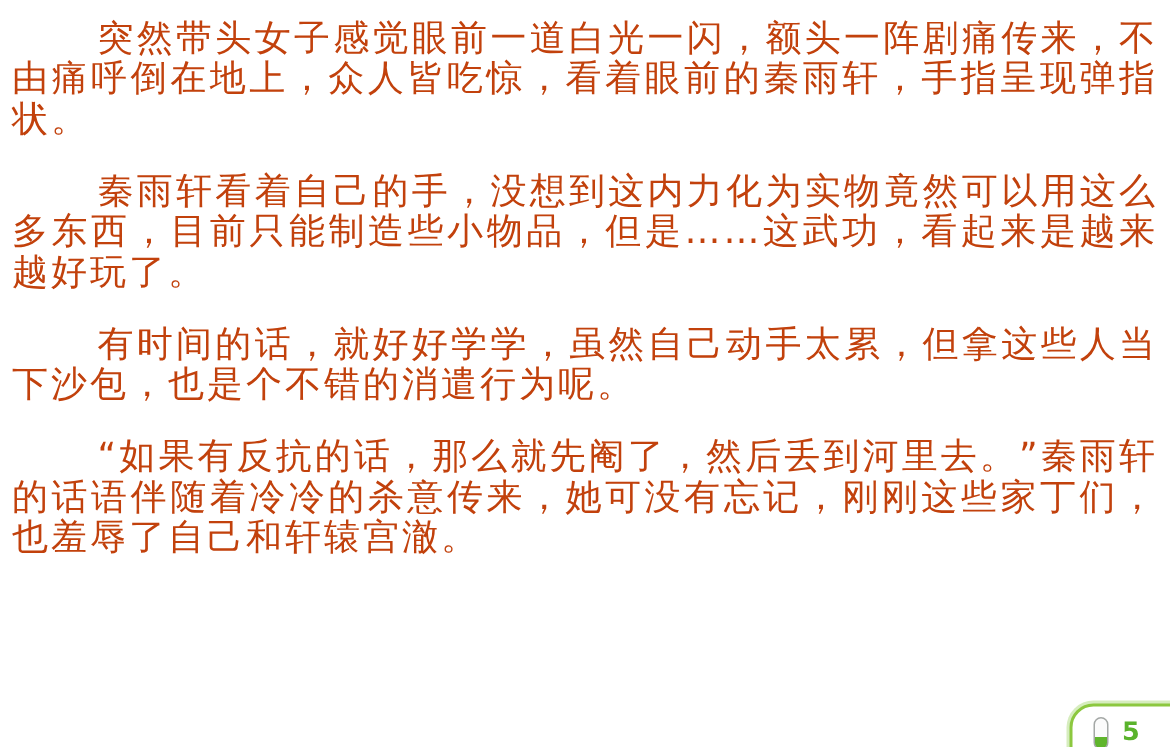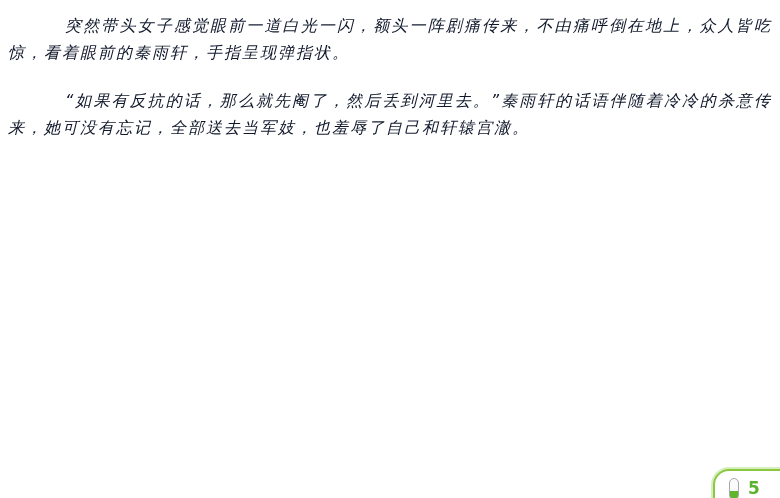--- a/index.html
+++ b/index.html
@@ -10,26 +10,25 @@
   .page {
     position: relative;
     width: 780px;
     height: 498px;
     background: #ffffff;
     overflow: hidden;
     font-family: "DejaVu Sans", sans-serif;
   }
   .text-area {
     padding: 12px 8px 0 8px;
-    color: #0f172a;
-    font-size: 16px;
+    color: #c2410c;
+    font-size: 24px;
     line-height: 27px;
     letter-spacing: 2px;
     text-align: justify;
-    font-style: italic;
   }
   .text-area p {
     margin: 0 0 21px 0;
     text-indent: 57px;
   }
   
   .float-widget {
     position: absolute;
     left: 713px;
     top: 469px;
@@ -62,20 +61,22 @@
     font-weight: bold;
     line-height: 24px;
   }
 </style>
 </head>
 <body>
 
 <div class="page">
   <div class="text-area">
     <p>突然带头女子感觉眼前一道白光一闪，额头一阵剧痛传来，不由痛呼倒在地上，众人皆吃惊，看着眼前的秦雨轩，手指呈现弹指状。</p>
-    <p>“如果有反抗的话，那么就先阉了，然后丢到河里去。”秦雨轩的话语伴随着冷冷的杀意传来，她可没有忘记，全部送去当军妓，也羞辱了自己和轩辕宫澈。</p>
+    <p>秦雨轩看着自己的手，没想到这内力化为实物竟然可以用这么多东西，目前只能制造些小物品，但是……这武功，看起来是越来越好玩了。</p>
+    <p>有时间的话，就好好学学，虽然自己动手太累，但拿这些人当下沙包，也是个不错的消遣行为呢。</p>
+    <p>“如果有反抗的话，那么就先阉了，然后丢到河里去。”秦雨轩的话语伴随着冷冷的杀意传来，她可没有忘记，刚刚这些家丁们，也羞辱了自己和轩辕宫澈。</p>
   </div>
 
   <div class="float-widget">
     <span class="slider-icon"></span>
     <span class="widget-value">5</span>
   </div>
 </div>
 
 </body></html>

